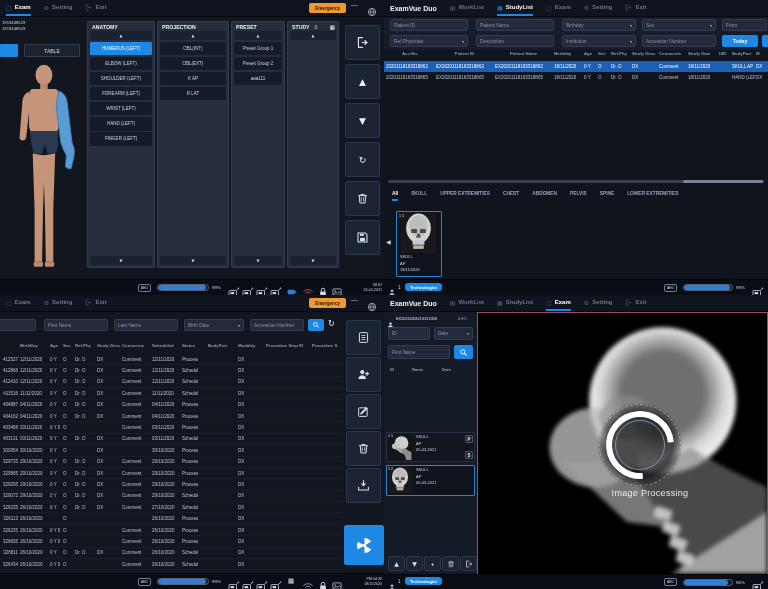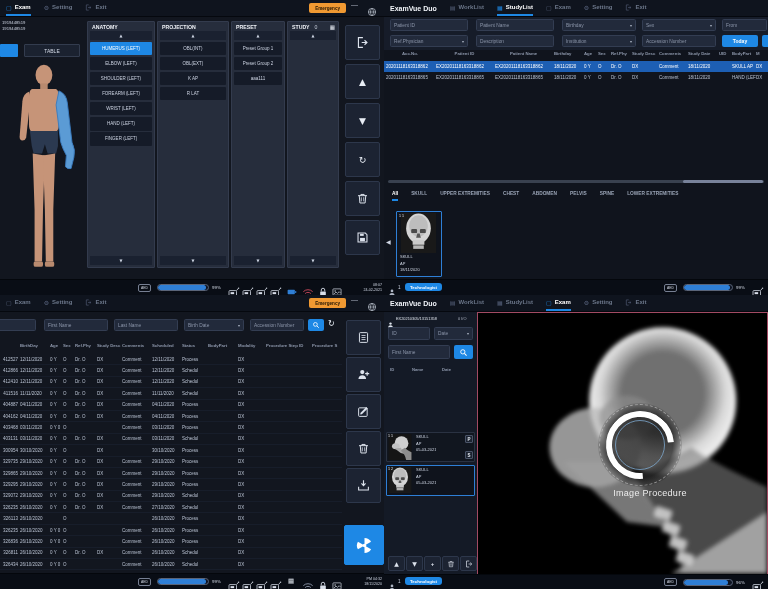--- a/index.html
+++ b/index.html
@@ -1083,21 +1083,21 @@
           </g>
         </g>
       </svg>
     </div>
     <div class="spin">
       <div class="disc"></div>
         <div class="dash"></div>
         <div class="ring"></div>
         <div class="inner"></div>
     </div>
-    <div class="proclabel">Image Procedure</div>
+    <div class="proclabel">Image Processing</div>
 
     <footer class="sb" style="height:14px;">
       <div class="sbperson" style="left:4px;"><svg>
             <use href="#i-person"></use>
           </svg></div>
       <div class="sbnum" style="left:14px;top:3.5px;">1</div>
       <div class="chip" style="left:21px;top:2px;">Technologist</div>
       <div class="aed" style="left:280px;top:3px;">AED</div>
       <div class="ptrack" style="left:299px;top:3.5px;width:50px;">
           <div class="pfill" style="width:92%;"></div>

